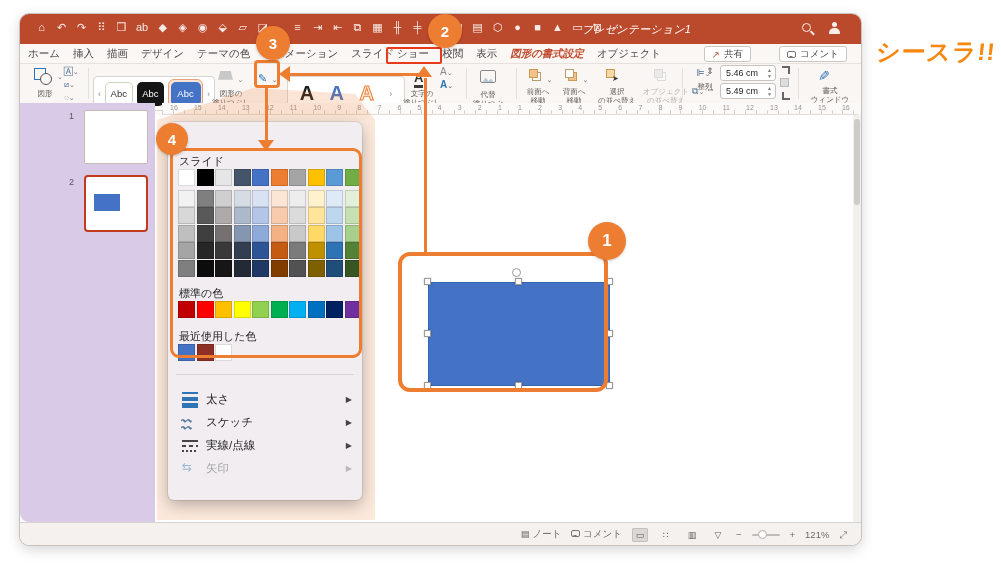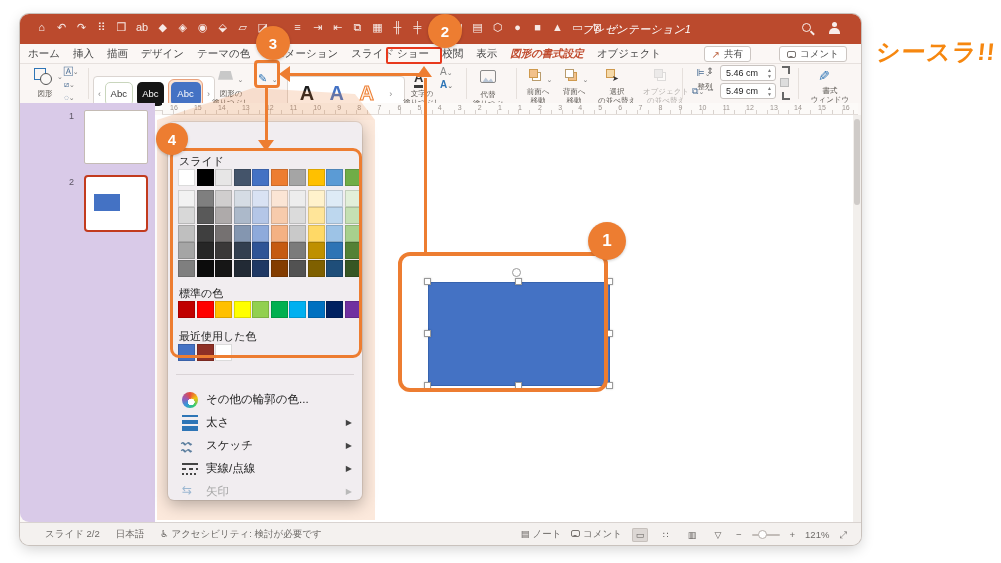--- a/index.html
+++ b/index.html
@@ -381,25 +381,20 @@
       <span class="minirect"></span>
     </div>
   </div>
 
   <div id="canvas"></div>
   <div id="vsb">
       <span class="vth"></span>
     </div>
 
   <div id="statusbar">
-    <div id="status-left">
-      <span class="st">スライド 2/2</span>
-      <span class="st">日本語</span>
-      <span class="st"><span>♿</span> <span>アクセシビリティ: 検討が必要です</span></span>
-    </div>
     <div id="status-right">
       <span class="st"><span>▤</span> <span>ノート</span></span>
       <span class="st"><span class="bubble" style="display:inline-block;"></span> <span>コメント</span></span>
       <span class="vicon sel">▭</span>
       <span class="vicon">∷</span>
       <span class="vicon">▥</span>
       <span class="vicon">▽</span>
       <span>−</span>
       <span class="ztrack">
           <span class="zknob"></span>
@@ -521,25 +516,20 @@
     <div class="swblock" style="top:222px;">
       <div class="swrow">
           <span class="sw" style="background: rgb(68, 114, 196);"></span>
           <span class="sw" style="background: rgb(143, 48, 38);"></span>
           <span class="sw" style="background: rgb(255, 255, 255);"></span>
         </div>
     </div>
     <div class="ddhr" style="top:252px;"></div>
     <div id="ddmenu">
         <div class="mi">
-          <span class="mic palette"></span>
-          <span class="mlb">その他の輪郭の色...</span>
-          <span class="mar"></span>
-        </div>
-        <div class="mi">
           <span class="mic weight"></span>
           <span class="mlb">太さ</span>
           <span class="mar">▶</span>
         </div>
         <div class="mi">
           <span class="mic sketch"></span>
           <span class="mlb">スケッチ</span>
           <span class="mar">▶</span>
         </div>
         <div class="mi">

